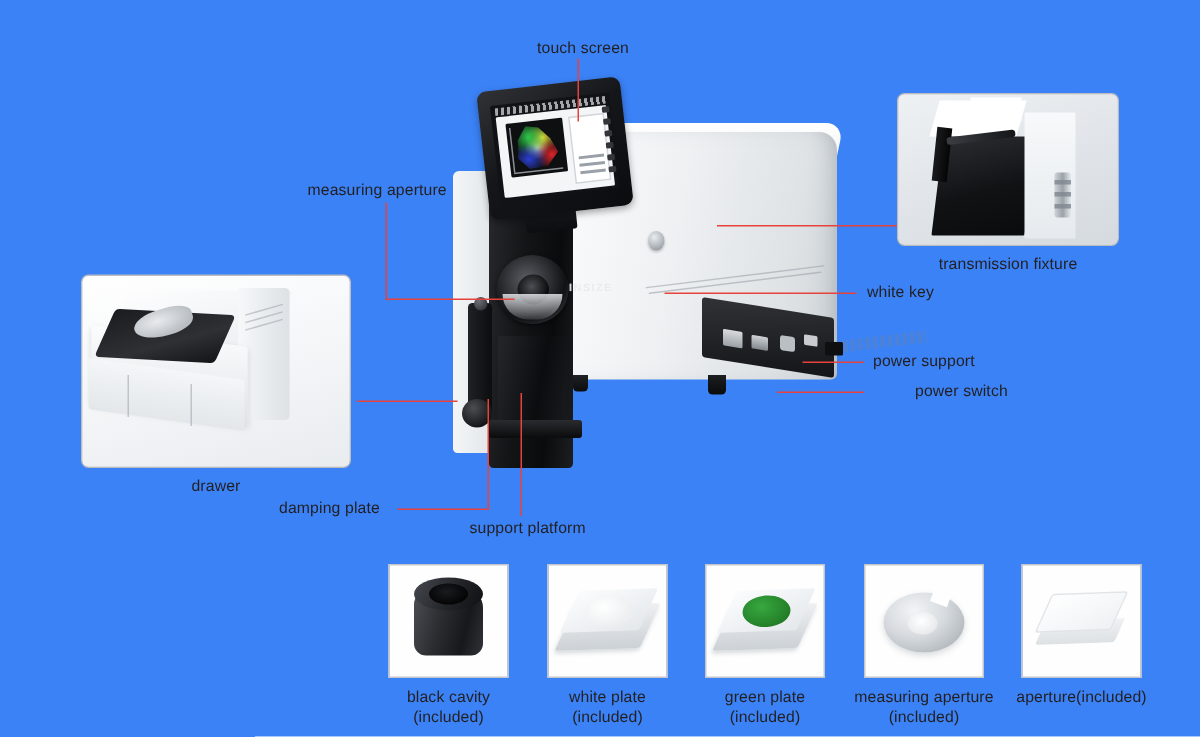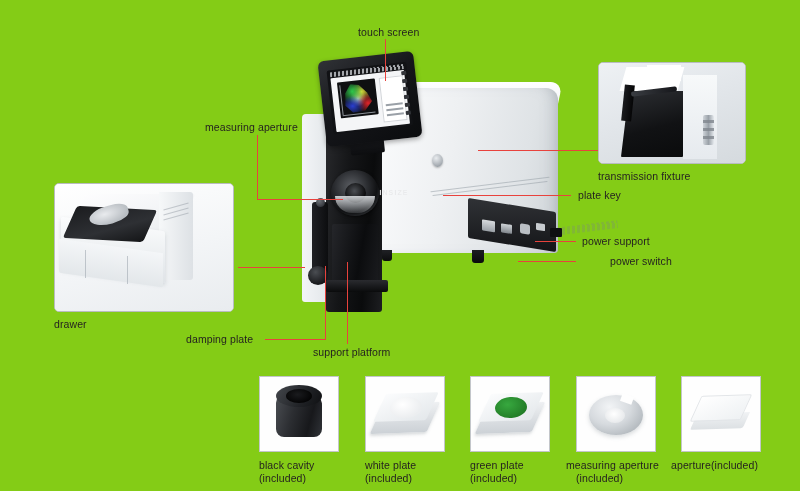--- a/index.html
+++ b/index.html
@@ -2,32 +2,32 @@
 <html><head>
 <meta charset="utf-8">
 <style>
   * { box-sizing: border-box; margin: 0; padding: 0; }
   html, body {
     width: 800px; height: 491px;
     background: #ffffff;
     font-family: "Liberation Sans", sans-serif;
     overflow: hidden;
   }
-  #stage { position: relative; width: 800px; height: 491px; background: #84cc16; }
+  #stage { position: relative; width: 800px; height: 491px; background: #3b82f6; }
 
   .lbl {
     position: absolute;
     font-family: "Liberation Sans", sans-serif;
     font-size: 10.5px;
     color: #231f20;
     white-space: nowrap;
     line-height: 12.5px;
     letter-spacing: .1px;
   }
-  .lbl.ctr { text-align: left; }
+  .lbl.ctr { text-align: center; }
 
   .ln { position: absolute; background: #e8423d; }
   .ln.h { height: 1px; }
   .ln.v { width: 1px; }
 
   .inset {
     position: absolute;
     border: 1px solid #b9bcc0;
     border-radius: 5px;
     background: #f2f4f6;
@@ -450,21 +450,21 @@
 
   <div class="ln h" style="left:265px; top:339px; width:61px;"></div>
   <div class="ln v" style="left:325px; top:266px; height:74px;"></div>
 
   <div class="ln v" style="left:347px; top:262px; height:82px;"></div>
 
   <div class="lbl" style="left:358px; top:26px;">touch screen</div>
 
   <div class="lbl" style="left:205px; top:121px;">measuring aperture</div>
 
-  <div class="lbl" style="left:578px; top:189px;">plate key</div>
+  <div class="lbl" style="left:578px; top:189px;">white key</div>
 
   <div class="lbl" style="left:582px; top:235px;">power support</div>
 
   <div class="lbl" style="left:582px; top:255px;margin-left:28px;">power switch</div>
 
   <div class="lbl" style="left:186px; top:333px;">damping plate</div>
 
   <div class="lbl" style="left:313px; top:346px;">support platform</div>
 
   <div class="inset" style="left:54px; top:183px; width:180px; height:129px;">

